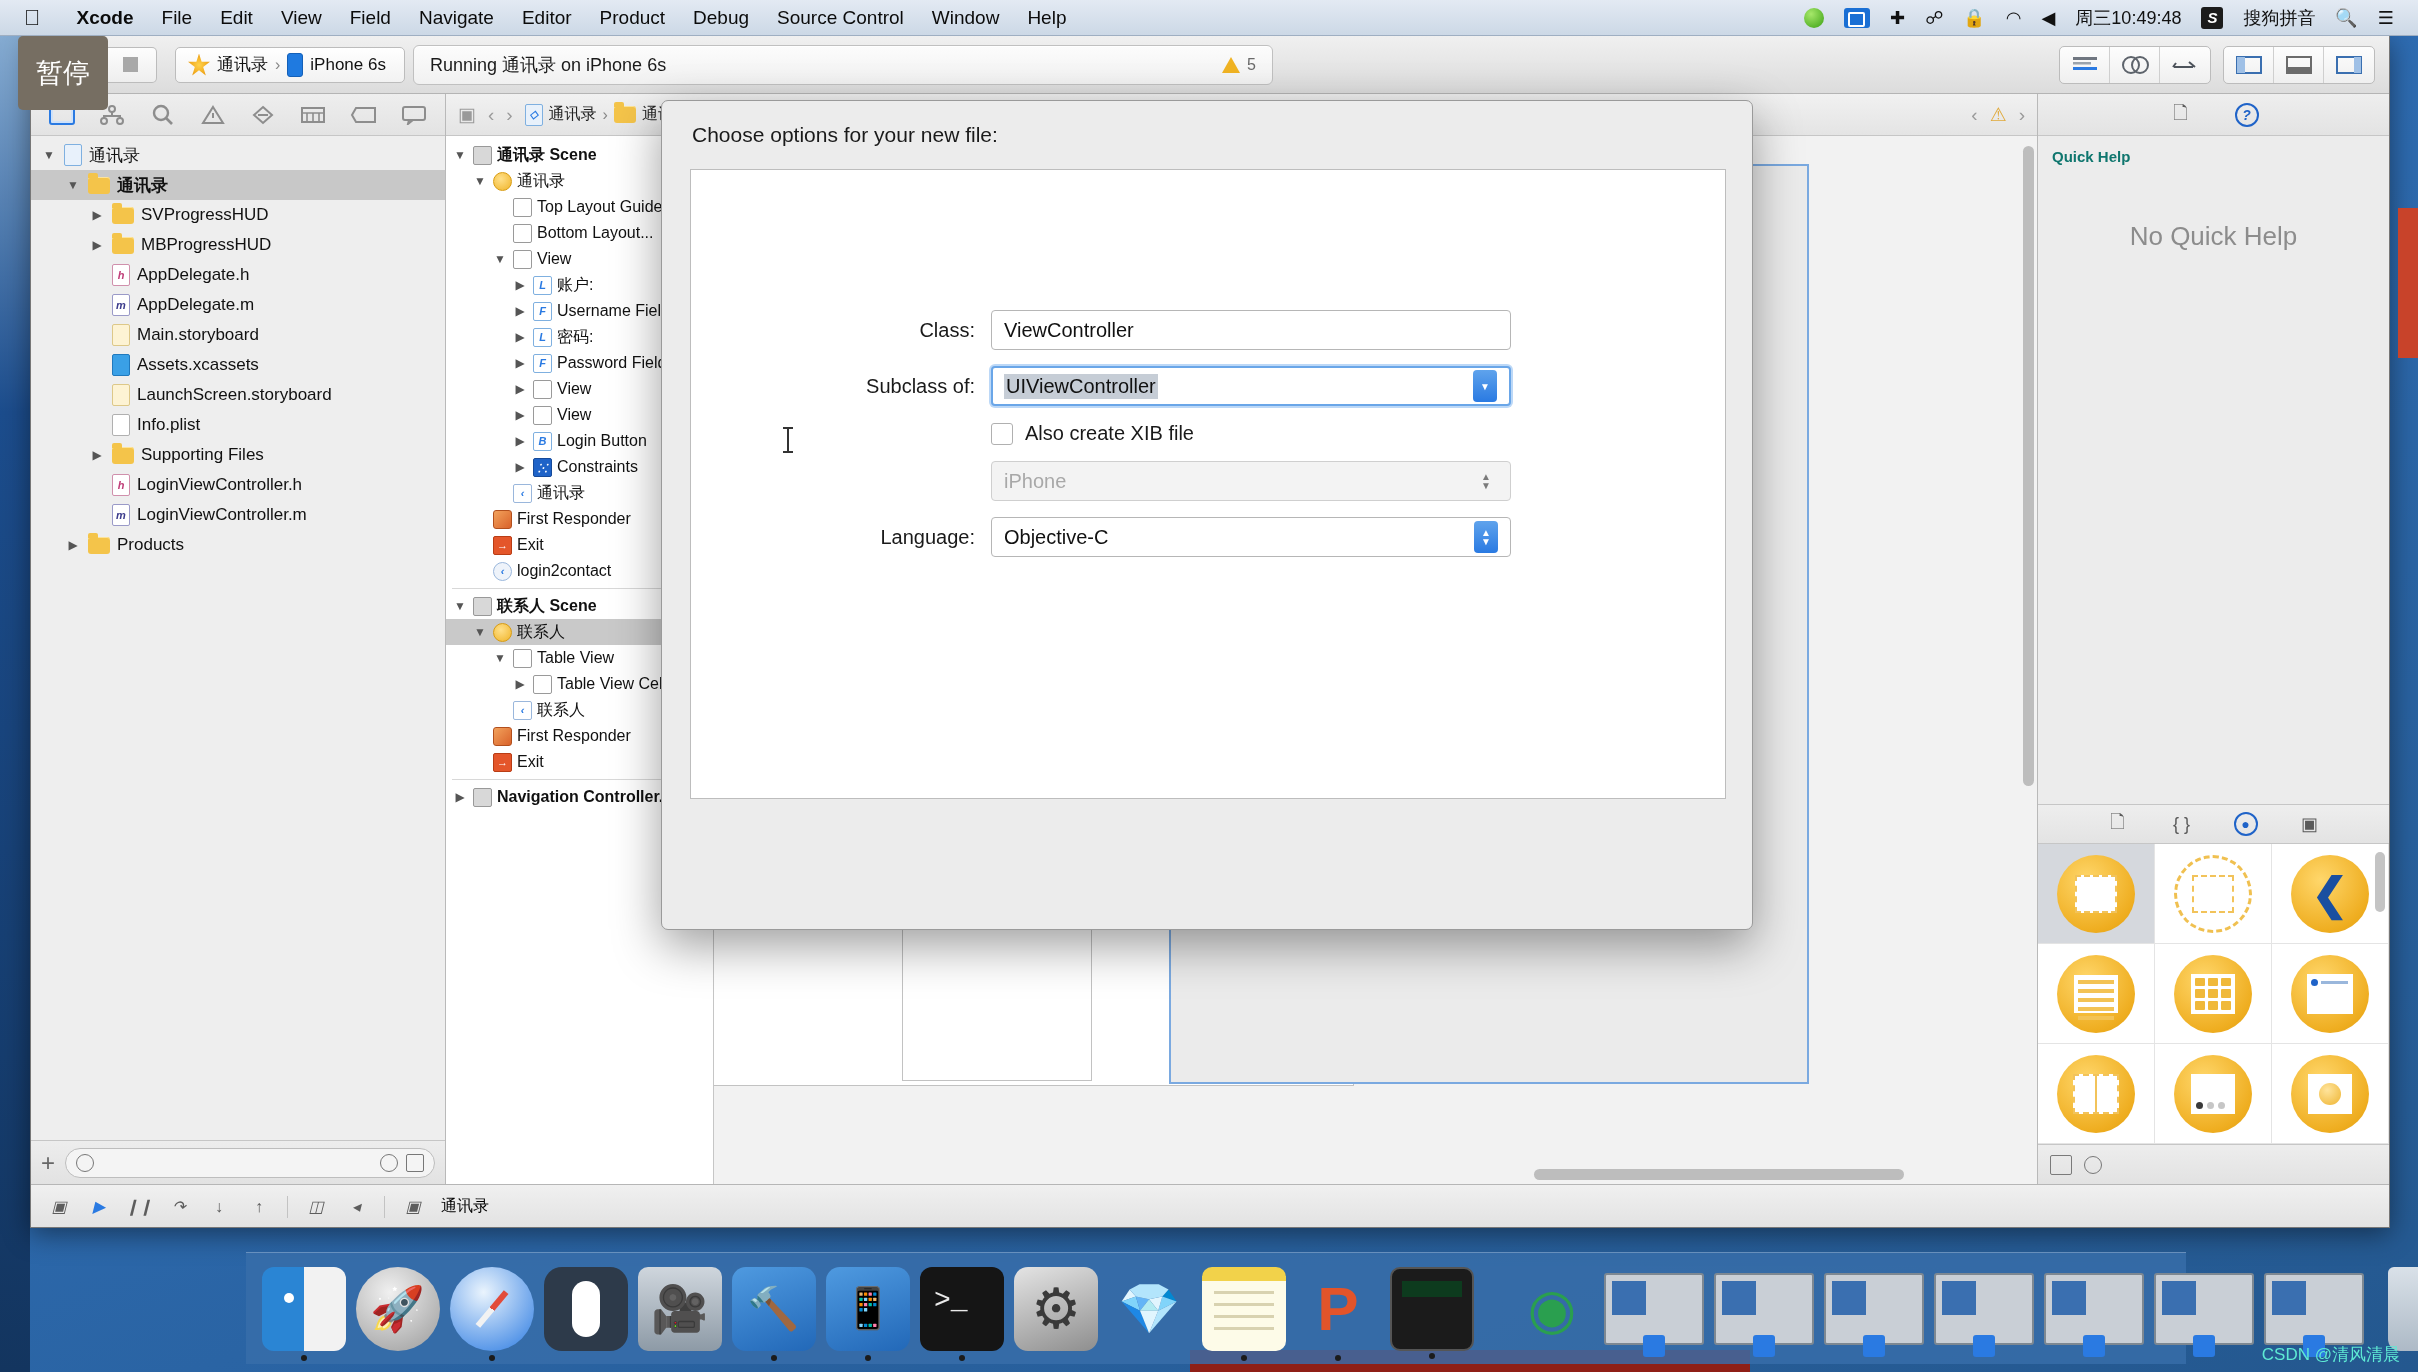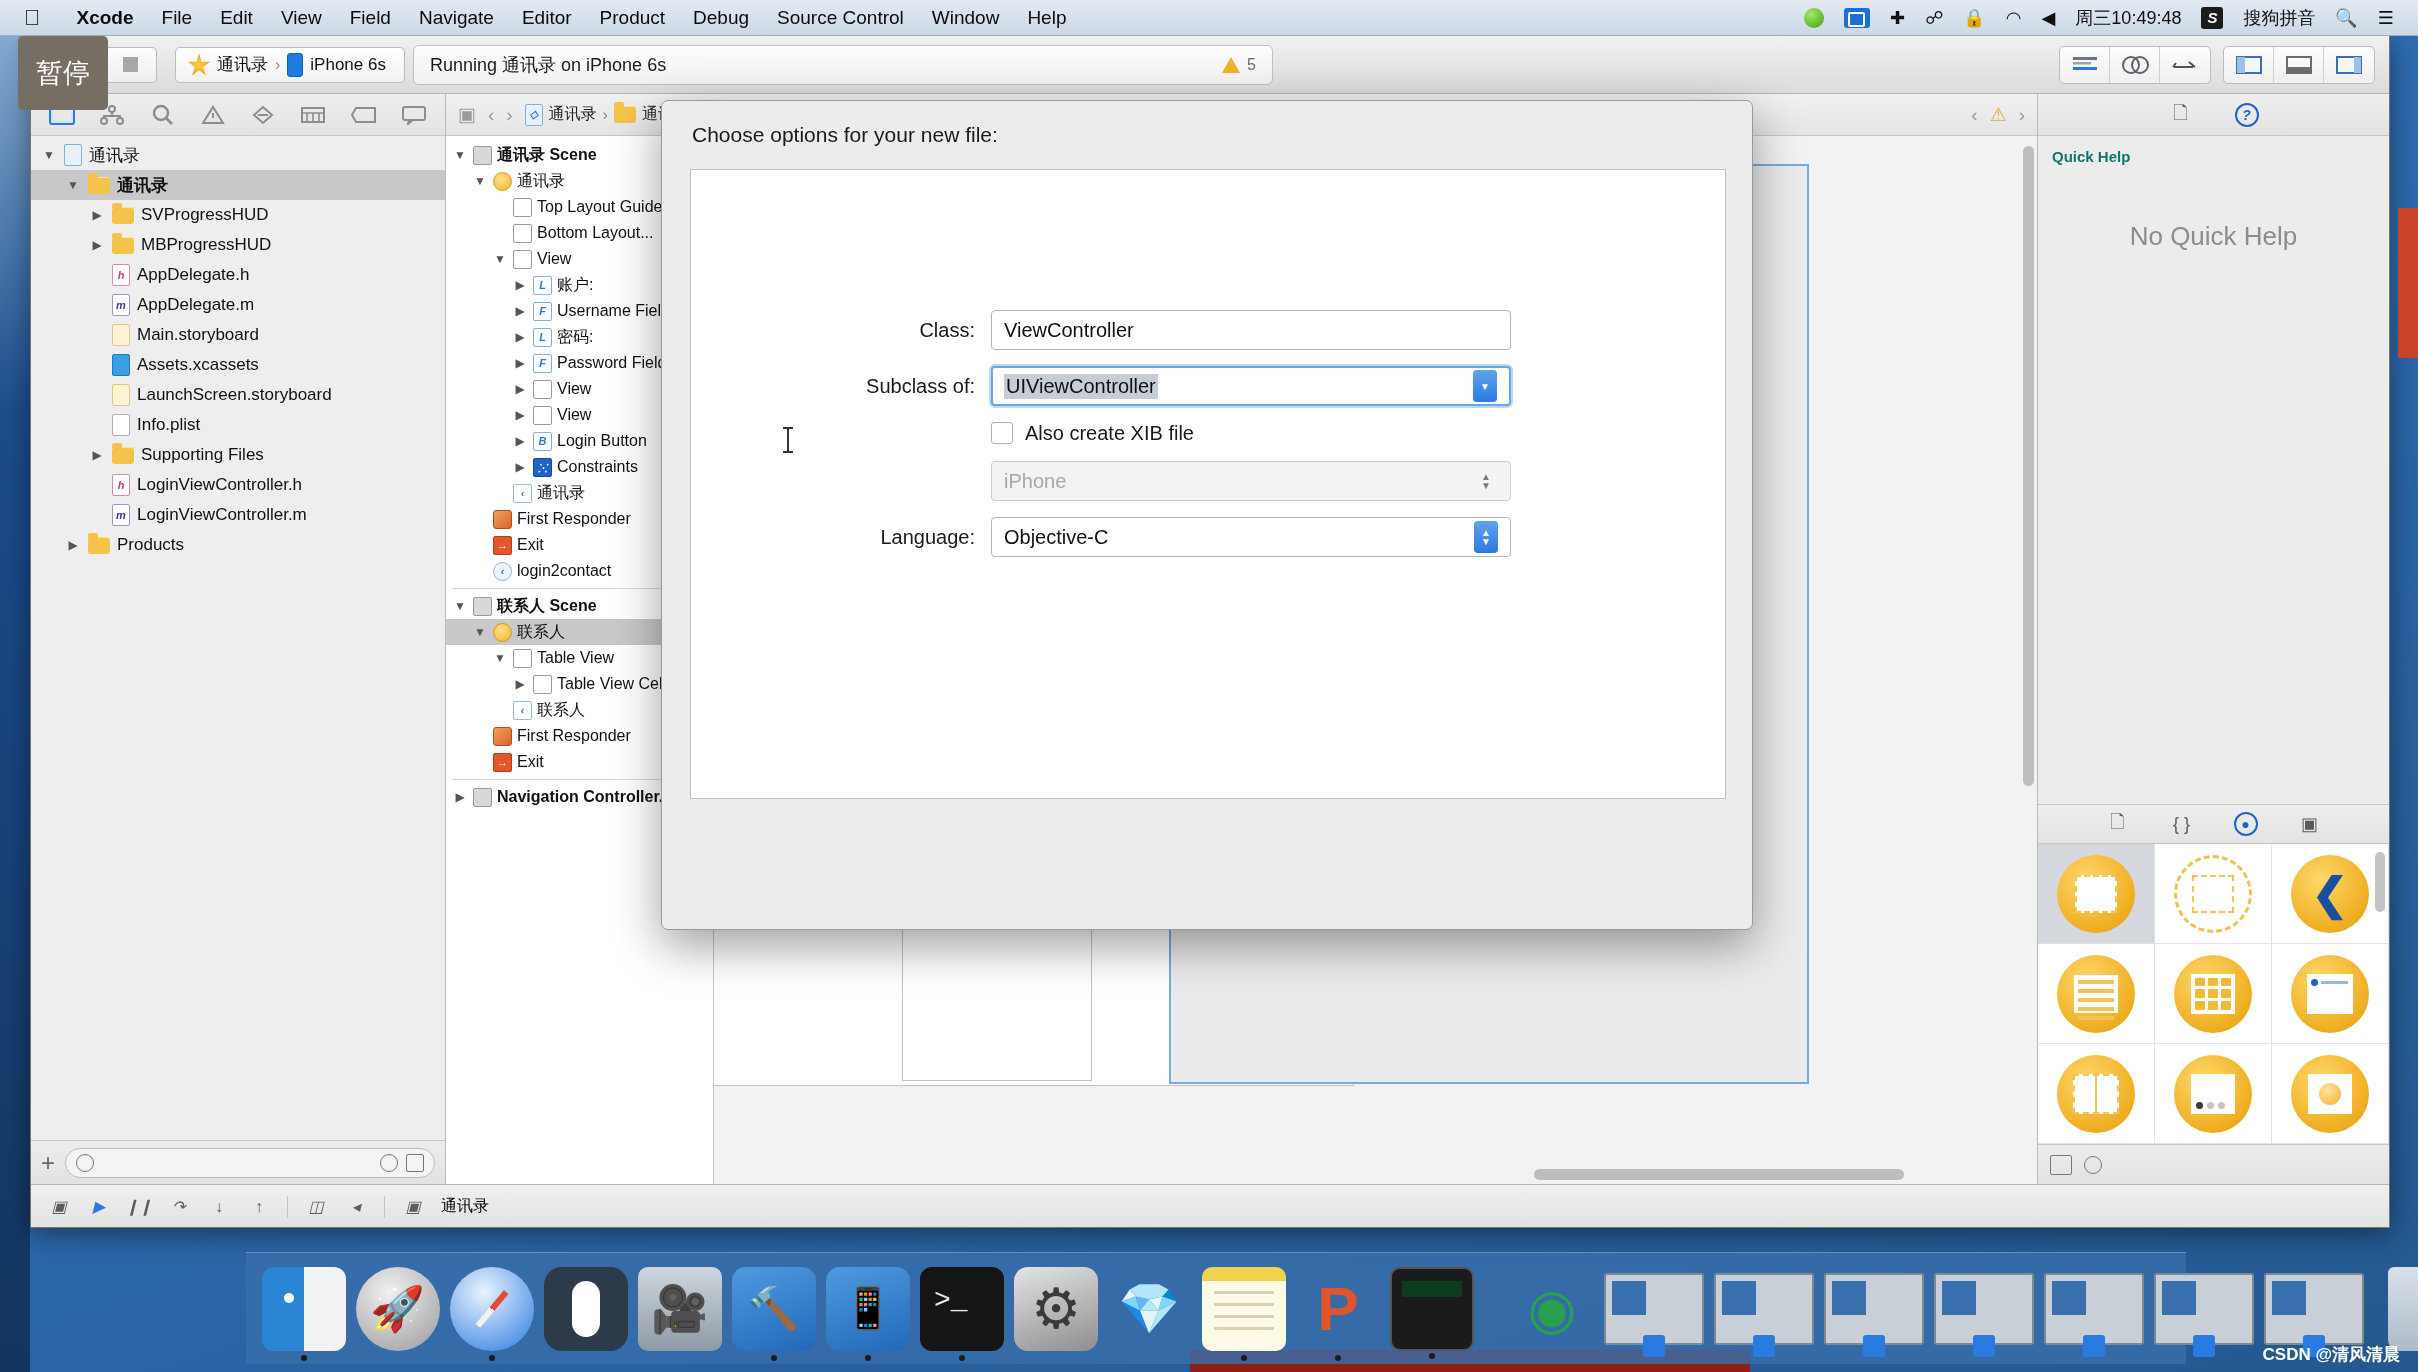--- a/index.html
+++ b/index.html
@@ -299,21 +299,21 @@
   .calc:after{content:"";position:absolute;left:10px;top:12px;right:10px;height:16px;background:#0d3b1e;}
   .chromeapp{background:none;}
   .chromeapp:after{content:"◉";position:absolute;inset:0;display:flex;align-items:center;justify-content:center;
     font-size:56px;color:#2a9f4f;}
   .winthumb{width:100px;height:72px;background:#c9cfd6;border:2px solid #7d8892;border-radius:3px;position:relative;flex:none;}
   .winthumb:before{content:"";position:absolute;left:6px;top:6px;width:34px;height:34px;background:#3a6fb0;}
   .winthumb:after{content:"";position:absolute;left:50%;bottom:-14px;width:22px;height:22px;margin-left:-11px;
     background:#2a7ae2;border-radius:3px;}
   .trash{background:linear-gradient(180deg,#e9edf0,#b9c2cb);border-radius:6px 6px 12px 12px;opacity:.92;}
 
-  .watermark{position:absolute;right:18px;bottom:6px;color:#ffffff;font-size:17px;z-index:70;font-weight:bold;}
+  .watermark{position:absolute;right:18px;bottom:6px;color:#5eead4;font-size:17px;z-index:70;}
   .redstrip{position:absolute;left:1190px;bottom:0;width:560px;height:22px;background:#8f1f16;z-index:29;}
   .redstrip span{color:#f0cfcb;font-size:15px;padding-left:14px;}
   .redtab{position:absolute;right:0;top:208px;width:20px;height:150px;background:#c8432a;z-index:28;}
 </style>
 </head>
 <body>
 
 <div id="root">
   <div class="desktop-bg"></div>
   <div class="desk-left"></div>
@@ -850,21 +850,21 @@
               <div class="finput focus">
                 <span class="selhl">UIViewController</span>
                 <span class="popbtn">
                   <span>▼</span>
                 </span>
               </div>
             </div>
 
             <div class="chkrow">
               <div class="flabel"></div>
-              <div style="display:flex;align-items:flex-start;gap:12px;">
+              <div style="display:flex;align-items:center;gap:12px;">
                 <i class="chkbox"></i>
                 <span style="font-size:20px;color:#1a1a1a">Also create XIB file</span>
               </div>
             </div>
 
             <div class="frow">
               <div class="flabel"></div>
               <div class="finput disabled">
                 <span>iPhone</span>
                 <span class="popbtn grey">▲<br>▼</span>

